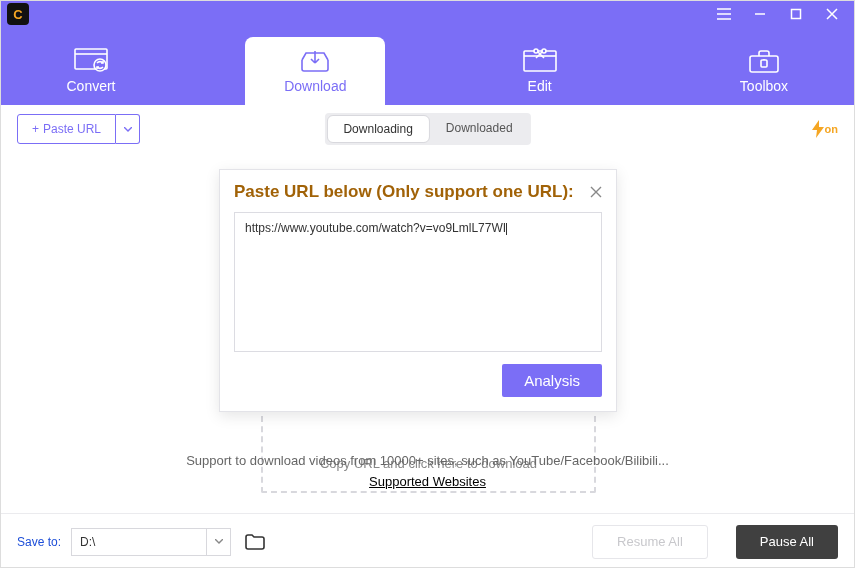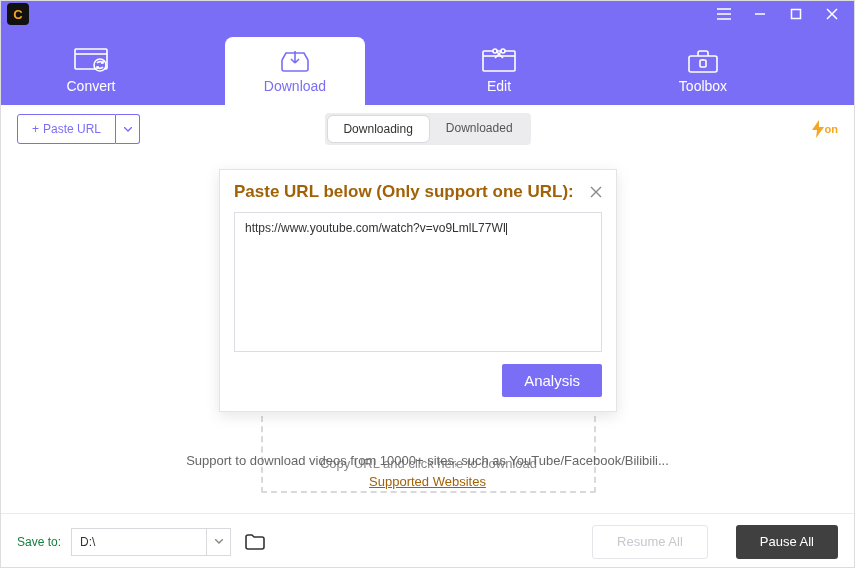--- a/index.html
+++ b/index.html
@@ -3,51 +3,51 @@
 <meta charset="utf-8">
 <style>
   * { box-sizing: border-box; margin: 0; padding: 0; font-family: -apple-system, "Segoe UI", Arial, sans-serif; }
   body { width: 855px; height: 568px; overflow: hidden; background: #fff; border: 1px solid #ddd; }
 
   .titlebar { height: 26px; background: #7b6ef6; display: flex; align-items: center; padding: 0 4px; }
   .app-logo { width: 22px; height: 22px; background: #111; border-radius: 4px; display:flex; align-items:center; justify-content:center; color:#f5a623; font-weight:bold; font-size:13px; margin-left:2px;}
   .titlebar-spacer { flex: 1; }
   .titlebar-btn { width: 36px; height: 26px; display:flex; align-items:center; justify-content:center; color:#fff; font-size:14px; }
 
-  .navbar { height: 78px; background: #7b6ef6; display:flex; justify-content:flex-start; align-items:flex-end; gap: 64px; padding: 0 20px;}
+  .navbar { height: 78px; background: #7b6ef6; display:flex; justify-content:space-between; align-items:flex-end; gap: 64px; padding: 0 20px;}
   .nav-tab { width: 140px; height: 68px; display:flex; flex-direction:column; align-items:center; justify-content:center; color:#fff; font-size:14px; gap:4px; border-radius: 8px 8px 0 0; }
   .nav-tab.active { background:#fff; color:#7b6ef6; }
 
   .toolbar { height: 48px; display:flex; align-items:center; padding: 0 16px; position:relative; }
   .paste-btn { display:flex; align-items:center; }
   .paste-main { height: 30px; border:1px solid #7b6ef6; color:#7b6ef6; background:#fff; padding: 0 14px; font-size:12px; display:flex; align-items:center; gap:4px; border-radius: 3px 0 0 3px;}
   .paste-dd { height:30px; width:24px; border:1px solid #7b6ef6; border-left:none; color:#7b6ef6; background:#fff; display:flex; align-items:center; justify-content:center; border-radius: 0 3px 3px 0;}
   .seg { position:absolute; left:50%; transform:translateX(-50%); display:flex; background:#ececef; border-radius:4px; padding:2px; }
   .seg-btn { padding: 6px 16px; font-size:12px; color:#555; border-radius:6px; }
   .seg-btn.active { background:#fff; border:1px solid #d8d8dd; color:#333;}
   .hw { margin-left:auto; color:#f5a623; font-weight:bold; font-size:14px; display:flex; align-items:center; gap:1px;}
   .hw svg { fill:#f5a623; }
 
   .content { position:relative; height: 360px; }
   .dropzone { position:absolute; left:260px; top:40px; width:335px; height:300px; border:2px dashed #d8d8dd; border-radius:2px; display:flex; flex-direction:column; align-items:center; justify-content:flex-end; color:#888; font-size:13px; padding-bottom:20px;}
   .support-line { position:absolute; bottom:24px; left:0; right:0; text-align:center; font-size:13px; color:#666;}
-  .support-link { display:block; margin-top:6px; color:#a16207; text-decoration:underline; }
+  .support-link { display:block; margin-top:6px; color:#000000; text-decoration:underline; }
 
   .dialog { position:absolute; left:218px; top: 16px; width:398px; background:#fff; border:1px solid #e3e3e8; box-shadow: 0 4px 14px rgba(0,0,0,0.1); padding:12px 14px 14px; }
   .dialog-head { display:flex; align-items:center; font-size:17px; font-weight:600; color:#a16207; margin-bottom:10px;}
   .dialog-close { margin-left:auto; color:#888; font-size:15px; }
   .url-box { width:100%; height:140px; border:1px solid #dcdce2; padding:8px 10px; font-size:12px; color:#333; resize:none; outline:none; font-family:inherit;}
   .url-box::after{content:"";}
   .cursor { display:inline-block; width:1px; height:12px; background:#333; vertical-align:middle; animation:blink 1s steps(1) infinite;}
   @keyframes blink { 50%{opacity:0;} }
   .analysis-row { display:flex; justify-content:flex-end; margin-top:12px;}
   .analysis-btn { background:#7b6ef6; color:#fff; padding:8px 22px; font-size:15px; border-radius:2px;}
 
   .bottombar { height:56px; border-top:1px solid #ebebee; display:flex; align-items:center; padding: 0 16px; gap:10px;}
-  .saveto-lbl { font-size:12px; color:#15803d;}
+  .saveto-lbl { font-size:12px; color:#1d4ed8;}
   .saveto-sel { width:160px; height:28px; border:1px solid #d8d8dd; display:flex; align-items:center; font-size:12px; color:#333;}
   .saveto-txt { flex:1; padding:0 8px;}
   .saveto-dd { width:24px; height:28px; border-left:1px solid #d8d8dd; display:flex; align-items:center; justify-content:center; color:#888;}
   .folder-btn { width:28px; height:28px; display:flex; align-items:center; justify-content:center; color:#444;}
   .bottom-spacer{flex:1;}
   .big-btn { height:34px; padding:0 24px; font-size:13px; border-radius:3px; display:flex; align-items:center;margin-left:18px;}
   .resume-btn { border:1px solid #e6e6ea; color:#c8c8cc; background:#fff;}
   .pause-btn { background:#404040; color:#fff;}
 
   svg { display:block; }

